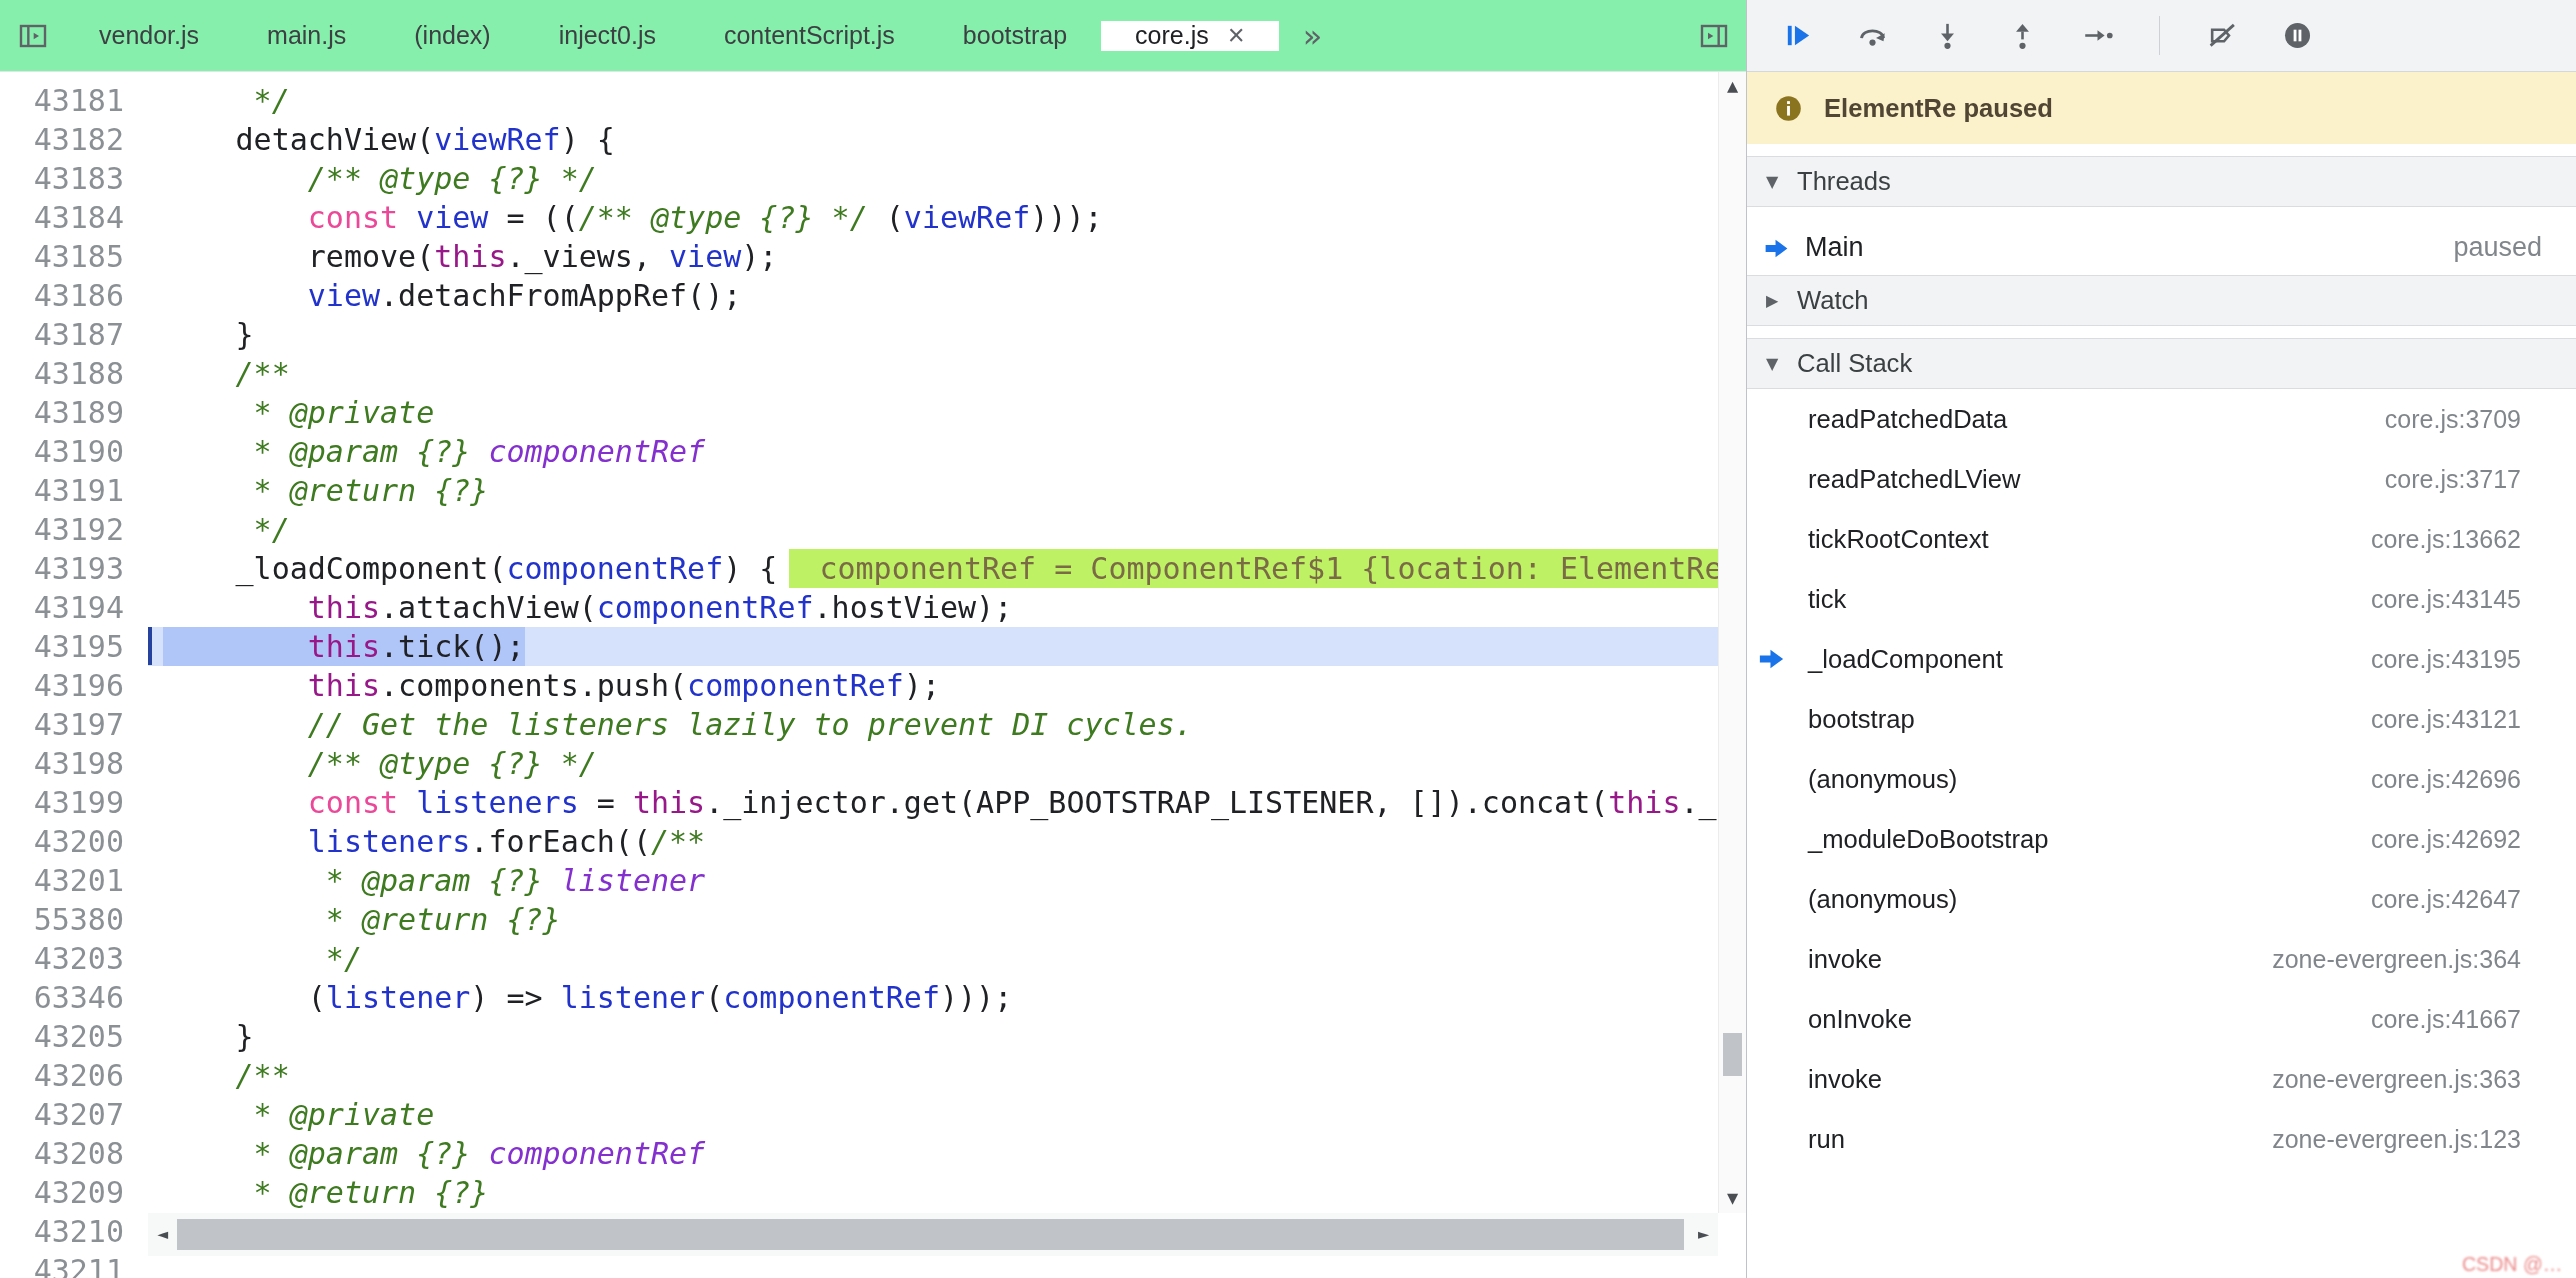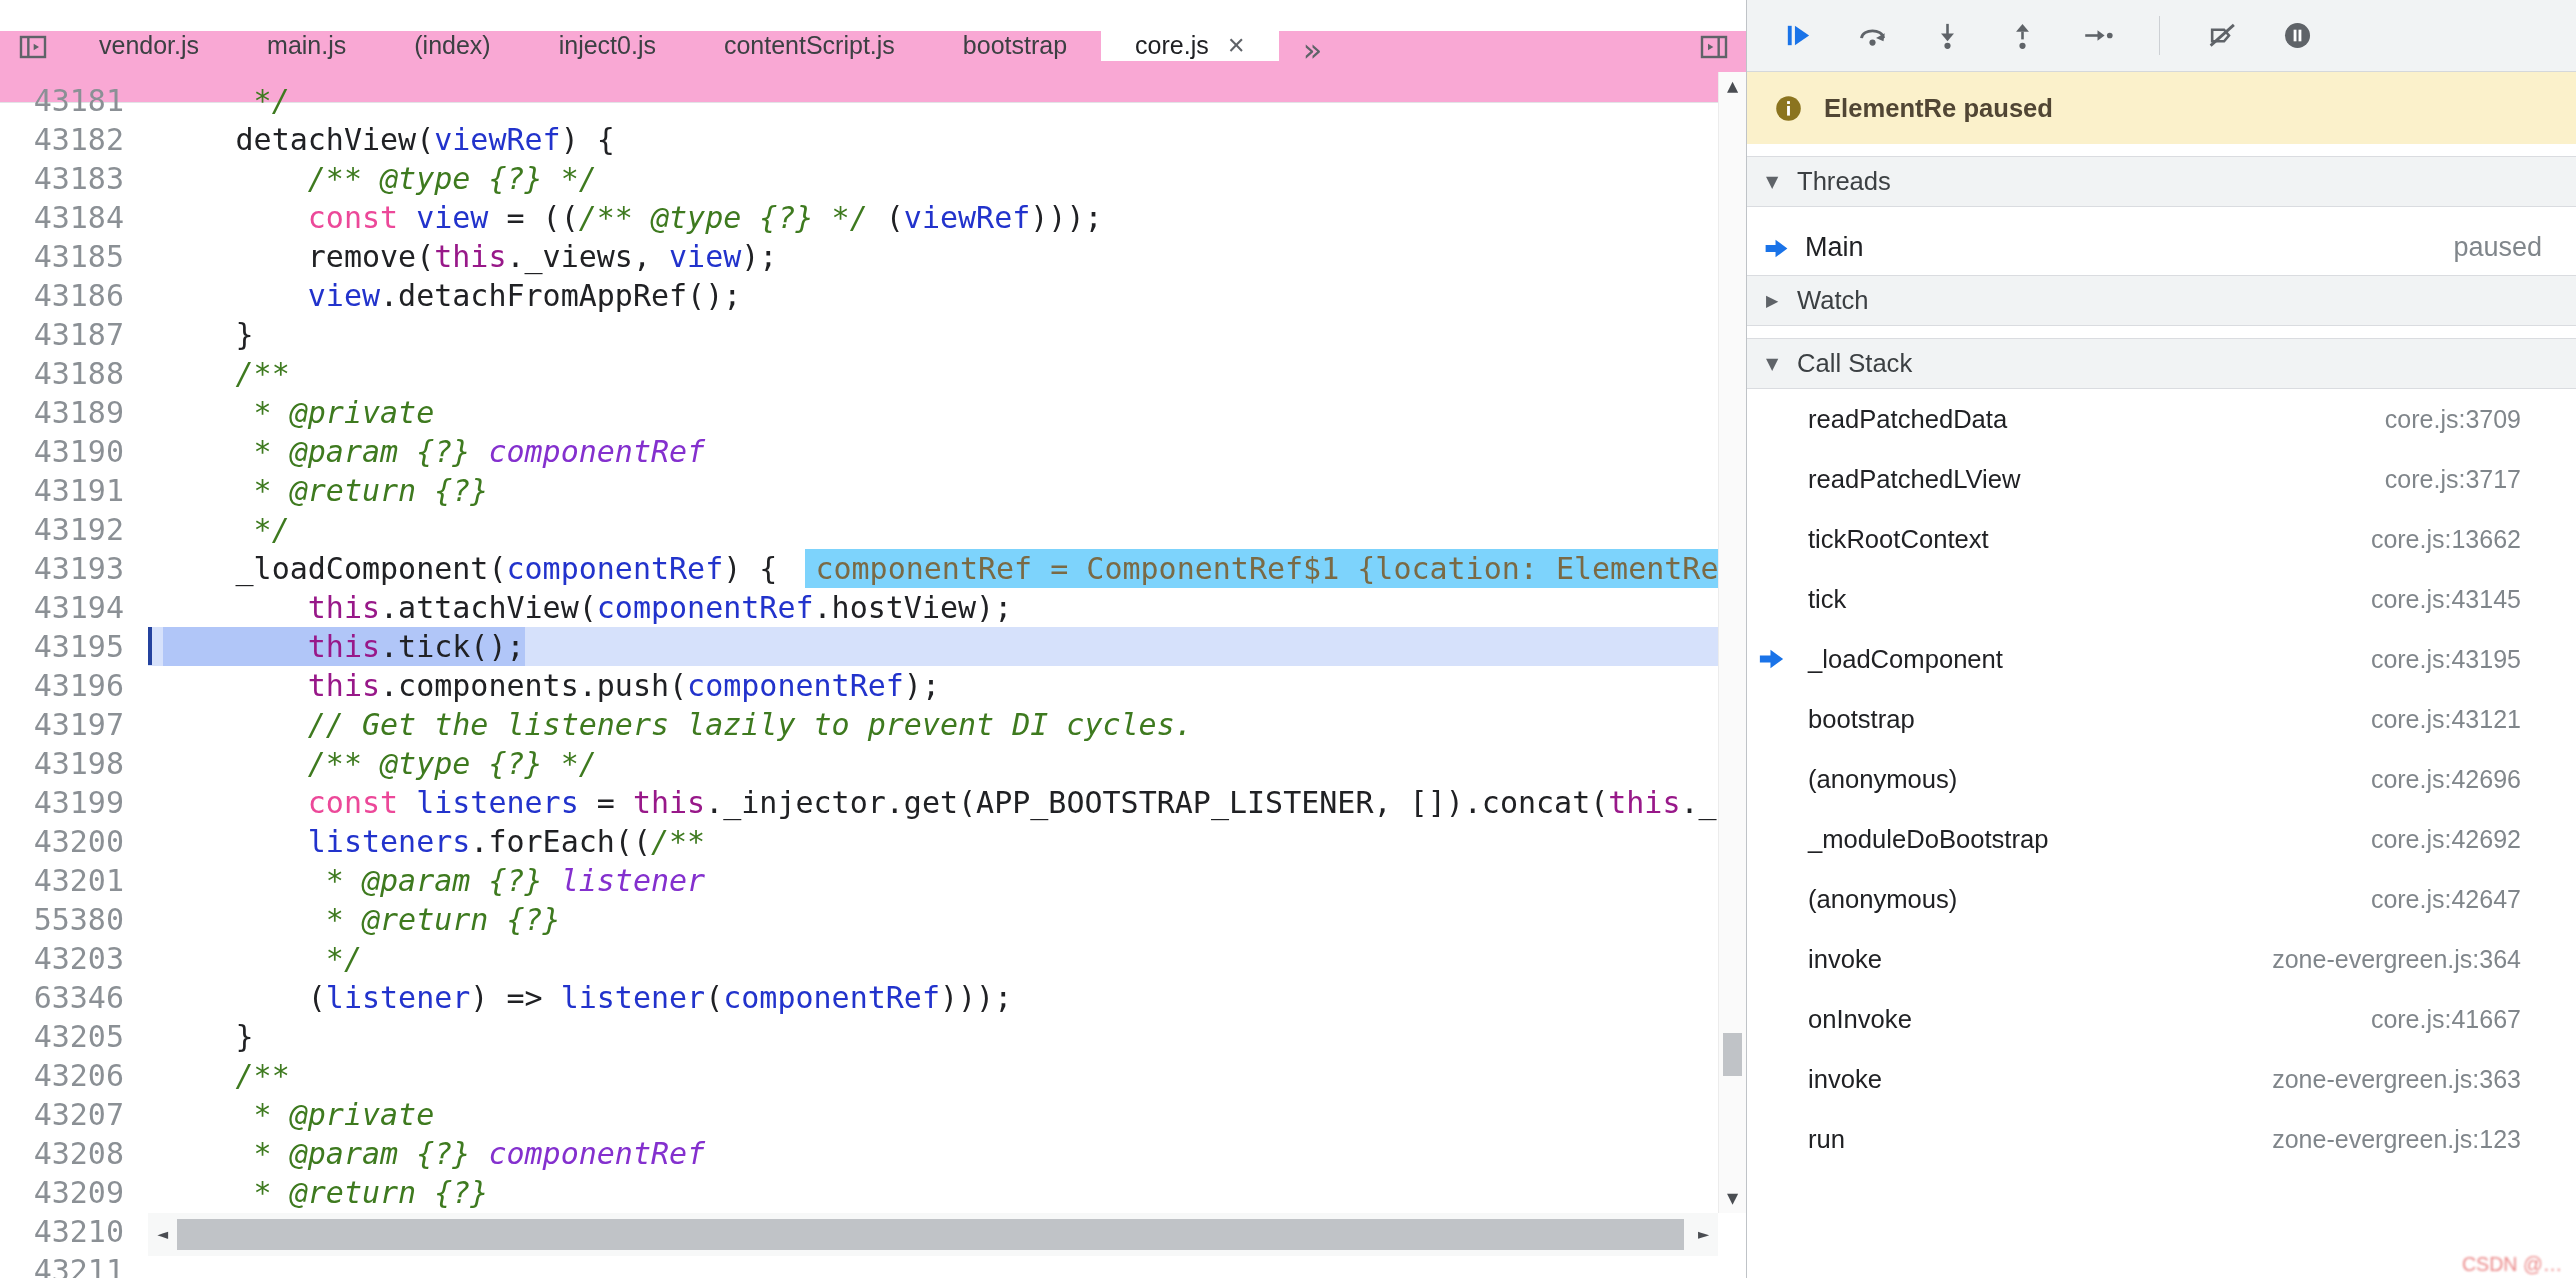--- a/index.html
+++ b/index.html
@@ -4,21 +4,21 @@
 <style>
   html,body{margin:0;padding:0;}
   body{
     width:2576px;height:1279px;overflow:hidden;background:#fff;
     font-family:"Liberation Sans", sans-serif;position:relative;
   }
   .app{display:flex;height:100%;}
 
   
   .editor-pane{width:1746px;min-width:1746px;position:relative;background:#fff;}
-  .tabbar{height:72px;background:#f9a8d4;display:flex;align-items:flex-start;border-bottom:0.9px solid #e2e4e7;box-sizing:border-box;margin-top:31px;}
+  .tabbar{height:72px;background:#86efac;display:flex;align-items:center;border-bottom:0.9px solid #e2e4e7;box-sizing:border-box;}
   .icon-btn{width:65px;border:none;background:transparent;display:flex;align-items:center;justify-content:center;padding:0;cursor:pointer;}
   .icon-btn svg{width:32px;height:32px;}
   .tabs{display:flex;align-items:stretch;}
   .tab{display:flex;align-items:center;padding:0 34px;font-size:25px;color:#3c4043;cursor:pointer;position:relative;}
   .tab.active{background:#fff;color:#202124;margin-bottom:-0.9px;}
   .tab-close{margin-left:19px;font-size:29px;color:#5f6368;line-height:1;}
   .tab-overflow{display:flex;align-items:center;padding:0 24px;font-size:32px;color:#5f6368;font-family:"DejaVu Sans",sans-serif;cursor:pointer;}
   .tabbar-spacer{flex:1;}
 
   .code-area{position:absolute;top:72px;left:0;right:0;bottom:0;overflow:hidden;
@@ -30,21 +30,21 @@
   .line span{white-space:pre;flex:0 0 auto;}
   .tok-d{color:#202124}
   .tok-k{color:#ec4899}
   .tok-t{color:#981889}
   .tok-v{color:#2233cc}
   .tok-c{color:#3e7a1f;font-style:italic}
   .tok-p{color:#8430ce;font-style:italic}
   .code-row.paused .line{background:#d6e1fb;}
   .exec{background:#b1c6f8;display:flex;}
   .caret{position:absolute;left:0;top:0.9px;bottom:0.9px;width:4.3px;background:#24429e;}
-  .line .inline-eval{flex:1 1 auto;min-width:0;overflow:hidden;margin-left:28px;padding:0 10px;background:#7dd3fc;color:#7a6a45;}
+  .line .inline-eval{flex:1 1 auto;min-width:0;overflow:hidden;margin-left:12px;padding:0 30px;background:#bef264;color:#7a6a45;}
 
   
   .vscroll{position:absolute;top:0;right:0;width:28px;height:1141px;background:#fafafa;border-left:0.9px solid #ececec;z-index:5;box-sizing:border-box;}
   .vscroll .arr{position:absolute;left:0;right:0;height:29px;display:flex;align-items:center;justify-content:center;font-size:14.5px;color:#4a4d52;font-family:"DejaVu Sans",sans-serif;cursor:pointer;}
   .vscroll .arr.up{top:0;}
   .vscroll .arr.down{bottom:0;}
   .vthumb{position:absolute;left:4.3px;right:4.3px;top:961px;height:43px;background:#c0c3c7;cursor:pointer;}
   .hscroll{position:absolute;left:148px;right:28px;top:1141px;height:43px;background:#f7f8f8;z-index:5;display:flex;align-items:center;}
   .hscroll .arr{width:29px;text-align:center;font-size:14.5px;color:#4a4d52;font-family:"DejaVu Sans",sans-serif;flex:none;cursor:pointer;}
   .hthumb{flex:1;height:31px;background:#c0c3c7;margin-right:5.1px;cursor:pointer;}

